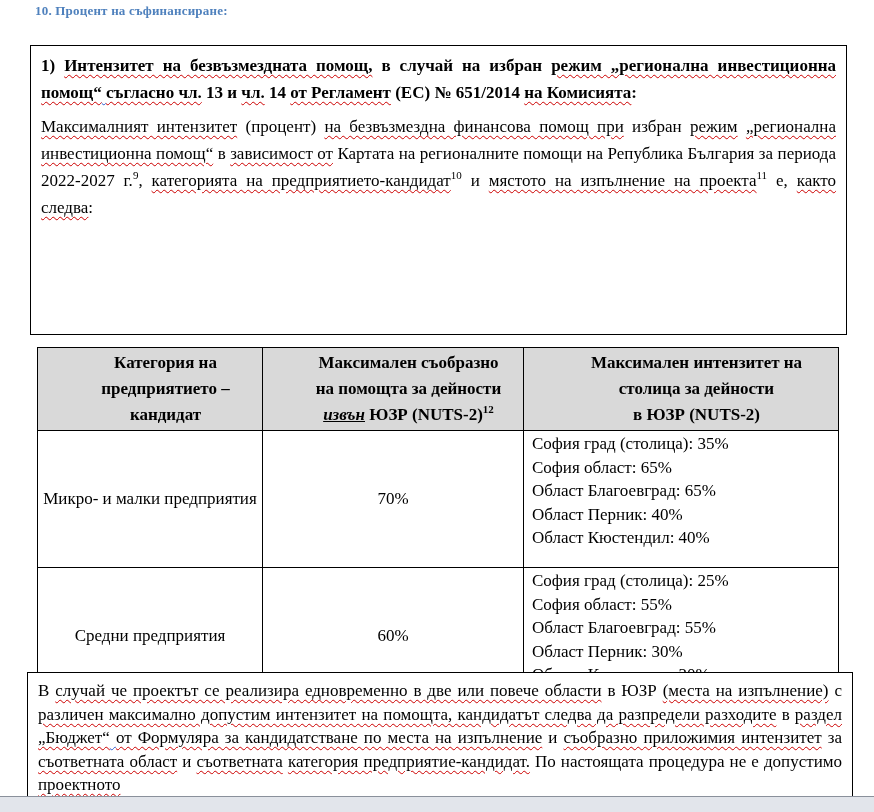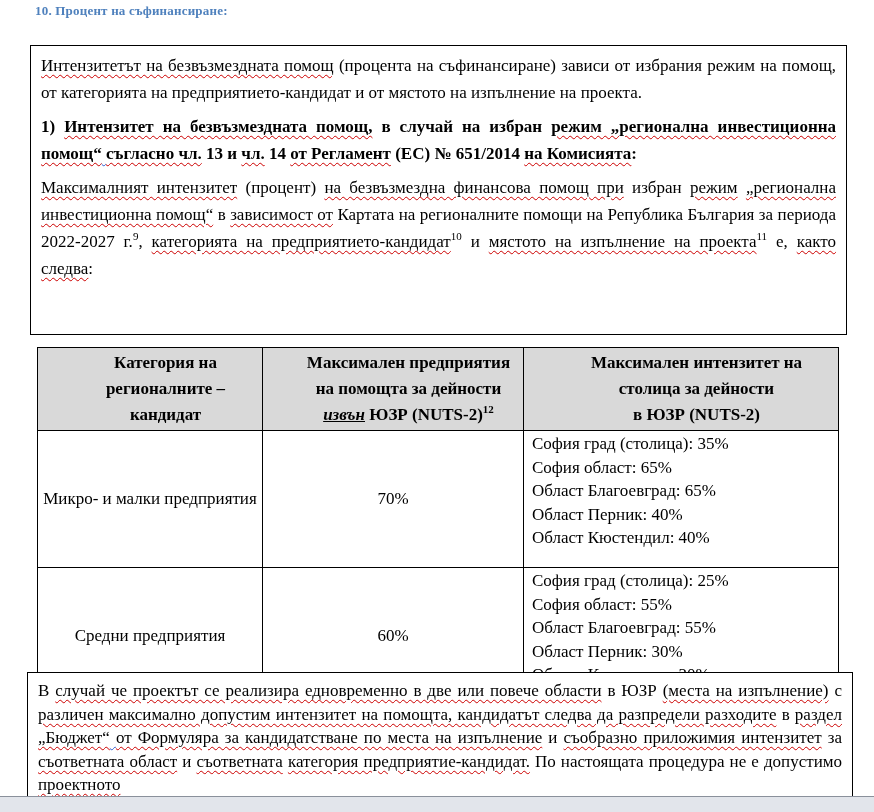--- a/index.html
+++ b/index.html
@@ -52,35 +52,34 @@
     position:absolute;left:0;top:796px;width:874px;height:16px;
     background:#e2e5eb;border-top:1.5px solid #8a909b;box-sizing:border-box;
   }
 </style>
 </head>
 <body>
 
 <div class="heading">10. Процент на съфинансиране:</div>
 
 <div class="textbox" id="intro-box">
-  <p><span class="misspell">Интензитетът на безвъзмездната помощ</span><span> (процента на съфинансиране) зависи от избрания режим на помощ, от категорията на предприятието-кандидат и от мястото на изпълнение на проекта.</span></p>
   <p class="bold-para"><span>1) </span><span class="misspell">Интензитет на безвъзмездната помощ,</span><span> в случай на избран </span><span class="misspell">режим „регионална инвестиционна помощ“</span><span class="grammar"> </span><span class="misspell">съгласно чл.</span><span> 13 и </span><span class="misspell">чл.</span><span> 14 </span><span class="misspell">от Регламент</span><span> (ЕС) № 651/2014 </span><span class="misspell">на Комисията</span><span>:</span></p>
   <p><span class="misspell">Максималният интензитет</span><span> (процент) </span><span class="misspell">на безвъзмездна финансова помощ при</span><span> избран </span><span class="misspell">режим</span><span> </span><span class="misspell">„регионална инвестиционна помощ“</span><span> в </span><span class="misspell">зависимост от</span><span> Картата на регионалните помощи на Република България за периода 2022-2027 г.</span><sup>9</sup><span>, </span><span class="misspell">категорията на предприятието-кандидат</span><sup>10</sup><span> и </span><span class="misspell">мястото на изпълнение на проекта</span><sup>11</sup><span> е, </span><span class="misspell">както следва</span><span>:</span></p>
 </div>
 
 <table class="cofin">
   <colgroup>
       <col style="width:225px">
       <col style="width:261px">
       <col style="width:315px">
     </colgroup>
   <tbody>
     <tr>
-      <td class="hdr"><span>Категория на</span><br><span>регионалните –</span><br><span>кандидат</span></td>
-      <td class="hdr"><span>Максимален предприятия</span><br><span>на помощта за дейности</span><br><span class="emphasis">извън</span><span> ЮЗР (NUTS-2)</span><sup>12</sup></td>
+      <td class="hdr"><span>Категория на</span><br><span>предприятието –</span><br><span>кандидат</span></td>
+      <td class="hdr"><span>Максимален съобразно</span><br><span>на помощта за дейности</span><br><span class="emphasis">извън</span><span> ЮЗР (NUTS-2)</span><sup>12</sup></td>
       <td class="hdr"><span>Максимален интензитет на</span><br><span>столица за дейности</span><br><span>в ЮЗР (NUTS-2)</span></td>
     </tr>
     <tr>
       <td class="cat">Микро- и малки предприятия</td>
       <td class="pct">70%</td>
       <td class="zones">
           <div class="cell-line">София град (столица): 35%</div>
           <div class="cell-line">София област: 65%</div>
           <div class="cell-line">Област Благоевград: 65%</div>
           <div class="cell-line">Област Перник: 40%</div>

